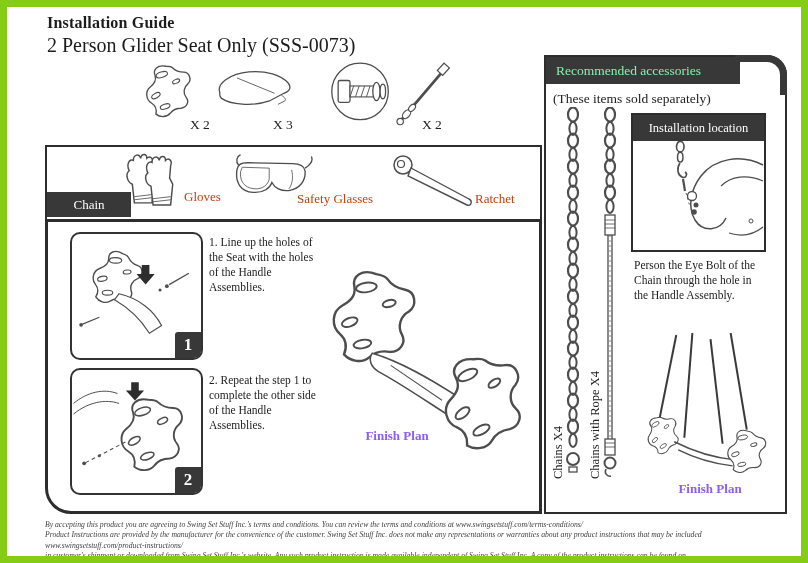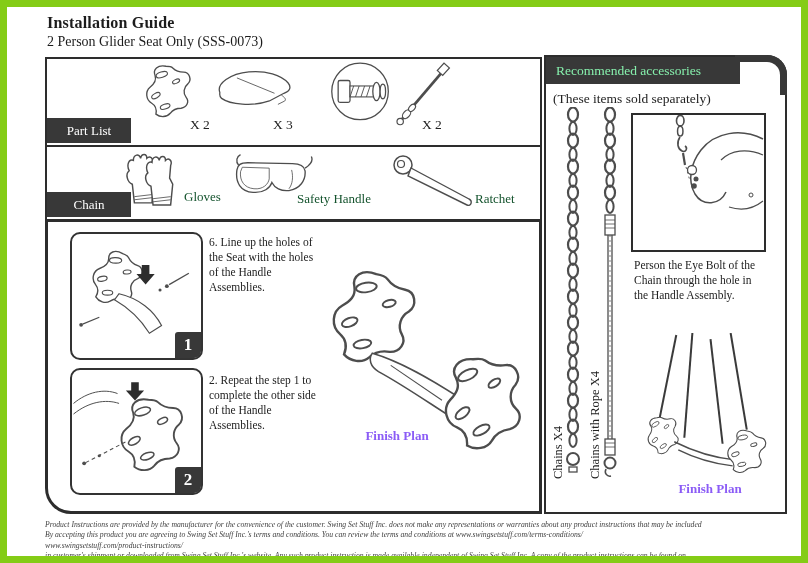--- a/index.html
+++ b/index.html
@@ -1,26 +1,26 @@
 <!DOCTYPE html>
 <html><head>
 <meta charset="utf-8">
 <style>
   html,body{margin:0;padding:0;background:#fff;}
   .page{position:relative;width:808px;height:563px;background:#fff;border:7px solid #84cc16;
         box-sizing:border-box;font-family:Liberation Serif, serif;color:#1c1c1c;overflow:hidden;}
   .abs{position:absolute;}
   .title{font-size:16px;font-weight:bold;letter-spacing:.2px;}
-  .subtitle{font-size:14px;}
+  .subtitle{font-size:20px;}
   .panel{position:absolute;border:2px solid #2d2d2d;box-sizing:border-box;background:#fff;}
   .steps-panel{border-width:3px;border-bottom-left-radius:26px;}
   .tab{position:absolute;left:0;bottom:2px;width:84px;height:25px;background:#383838;color:#fff;
        font-size:13px;display:flex;align-items:center;justify-content:center;}
   .qty{font-size:13.5px;color:#222;}
-  .tool-label{font-size:13px;color:#14532d;}
+  .tool-label{font-size:13px;color:#c2410c;}
   .step-box{position:absolute;border:2px solid #333;border-radius:10px;box-sizing:border-box;background:#fff;}
   .step-badge{position:absolute;right:0;bottom:0;width:26px;height:26px;background:#383838;color:#fff;
        font-weight:bold;font-size:17px;display:flex;align-items:center;justify-content:center;
        border-bottom-right-radius:7px;border-top-left-radius:3px;}
   .step-text{font-size:11.5px;line-height:15px;color:#222;}
   .finish-label{font-size:13px;font-weight:bold;color:#8b5cf6;text-align:center;}
   .acc-panel{position:absolute;border:2px solid #2d2d2d;border-top-right-radius:20px;box-sizing:border-box;background:#fff;}
   .acc-corner{position:absolute;top:-2px;right:-2px;width:52px;height:40px;box-sizing:border-box;
        border-top:7px solid #383838;border-right:7px solid #383838;border-top-right-radius:20px;}
   .acc-header{position:absolute;top:0;left:0;width:194px;height:27px;background:#383838;color:#86efac;
@@ -56,23 +56,20 @@
         <path d="M6 50 L4 32 C-1 30 -3 22 1 19 C-2 13 1 7 5 9 C5 3 11 2 12 7 C13 2 18 2 18 7 C21 4 25 7 23 12 L22 24 L25 30 L23 50 Z" fill="#fff" stroke="#4d4d4d" stroke-width="1.4"></path>
         <line x1="6" y1="44" x2="23" y2="42" stroke="#4d4d4d" stroke-width=".8"></line>
         <line x1="6" y1="47" x2="23" y2="45" stroke="#4d4d4d" stroke-width=".8"></line>
       </g>
     </defs>
   </svg>
 
   <div class="abs title" style="left:40px;top:7px;">Installation Guide</div>
   <div class="abs subtitle" style="left:40px;top:27px;">2 Person Glider Seat Only (SSS-0073)</div>
 
-  <div class="panel" style="left:38px;top:50px;width:497px;height:90px;">
-    <div class="tab">Part List</div>
-  </div>
   <svg class="abs" style="left:138px;top:52px;" width="48" height="66" viewBox="0 0 56 64">
     <use href="#bracket" transform="scale(0.98)"></use>
   </svg>
   <div class="abs qty" style="left:183px;top:110px;">X 2</div>
   <svg class="abs" style="left:206px;top:58px;" width="82" height="48" viewBox="0 0 96 52">
     <path d="M8 30 C4 20 20 8 42 6 C62 4 80 10 88 19 C92 24 90 29 83 31 L66 40 C46 47 20 44 10 37 C7 35 8 32 8 30 Z" fill="#fff" stroke="#4d4d4d" stroke-width="1.5"></path>
     <path d="M28 13 L72 31" stroke="#4d4d4d" stroke-width="1" fill="none"></path>
     <path d="M80 33 C84 36 86 38 84 40 L76 44" stroke="#4d4d4d" stroke-width="1" fill="none"></path>
   </svg>
   <div class="abs qty" style="left:266px;top:110px;">X 3</div>
@@ -102,21 +99,21 @@
     <use href="#glove" transform="translate(20 4)"></use>
   </svg>
   <div class="abs tool-label" style="left:177px;top:182px;">Gloves</div>
   <svg class="abs" style="left:220px;top:145px;" width="88" height="52" viewBox="0 0 96 58">
     <path d="M10 20 C8 34 14 44 28 45 C40 46 47 40 49 34 C52 40 59 44 68 43 C80 41 87 32 86 21 C85 15 80 13 72 13 L22 12 C14 12 11 14 10 20 Z" fill="#fff" stroke="#4d4d4d" stroke-width="1.5"></path>
     <path d="M14 22 C13 32 18 40 29 41 C39 42 45 36 46 30 L46 18 L16 17 Z" fill="none" stroke="#4d4d4d" stroke-width=".9"></path>
     <path d="M86 18 C92 14 95 9 93 5" fill="none" stroke="#4d4d4d" stroke-width="1.5"></path>
     <path d="M12 15 C8 10 10 5 14 3" fill="none" stroke="#4d4d4d" stroke-width="1.5"></path>
     <path d="M68 41 C72 36 73 28 71 20" fill="none" stroke="#4d4d4d" stroke-width=".9"></path>
   </svg>
-  <div class="abs tool-label" style="left:290px;top:184px;">Safety Handle</div>
+  <div class="abs tool-label" style="left:290px;top:184px;">Safety Glasses</div>
   <svg class="abs" style="left:380px;top:147px;" width="88" height="56" viewBox="0 0 88 56">
     <circle cx="16" cy="11" r="9" fill="#fff" stroke="#4d4d4d" stroke-width="1.5"></circle>
     <circle cx="14" cy="10" r="3.5" fill="#fff" stroke="#4d4d4d" stroke-width="1.2"></circle>
     <path d="M24 14 L82 45 C86 47 84 53 80 51 L21 22 Z" fill="#fff" stroke="#4d4d4d" stroke-width="1.4"></path>
   </svg>
   <div class="abs tool-label" style="left:468px;top:184px;">Ratchet</div>
 
   <div class="panel steps-panel" style="left:38px;top:212px;width:497px;height:295px;"></div>
 
   <div class="step-box" style="left:63px;top:225px;width:133px;height:128px;">
@@ -125,21 +122,21 @@
       <path d="M62 58 C88 64 108 80 118 100 L102 110 C88 88 70 74 56 66 Z" fill="#fff" stroke="#4d4d4d" stroke-width="1.5"></path>
       <path d="M92 20 l10 0 l0 12 l7 0 l-12 14 l-12 -14 l7 0 Z" fill="#2d2d2d"></path>
       <line x1="128" y1="46" x2="154" y2="31" stroke="#4d4d4d" stroke-width="1.8"></line>
       <circle cx="125" cy="48" r="2.5" fill="#4d4d4d"></circle>
       <circle cx="116" cy="53" r="2" fill="#4d4d4d"></circle>
       <line x1="14" y1="98" x2="36" y2="89" stroke="#4d4d4d" stroke-width="1.6"></line>
       <circle cx="12" cy="99" r="2.5" fill="#4d4d4d"></circle>
     </svg>
     <div class="step-badge">1</div>
   </div>
-  <div class="abs step-text" style="left:202px;top:228px;width:114px;">6. Line up the holes of the Seat with the holes of the Handle Assemblies.</div>
+  <div class="abs step-text" style="left:202px;top:228px;width:114px;">1. Line up the holes of the Seat with the holes of the Handle Assemblies.</div>
 
   <div class="step-box" style="left:63px;top:361px;width:133px;height:127px;">
     <svg width="129" height="123" viewBox="0 0 170 134">
       <path d="M2 30 C20 15 42 10 60 17" fill="none" stroke="#4d4d4d" stroke-width="1.3"></path>
       <path d="M2 44 C22 28 44 24 62 30" fill="none" stroke="#4d4d4d" stroke-width="1.3"></path>
       <use href="#bracket" transform="translate(62 22) scale(1.55)"></use>
       <path d="M78 2 l10 0 l0 11 l7 0 l-12 13 l-12 -13 l7 0 Z" fill="#2d2d2d"></path>
       <line x1="18" y1="108" x2="72" y2="80" stroke="#4d4d4d" stroke-width="1.4" stroke-dasharray="5 4"></line>
       <circle cx="16" cy="109" r="2.5" fill="#4d4d4d"></circle>
       <circle cx="36" cy="99" r="2" fill="#4d4d4d"></circle>
@@ -195,20 +192,21 @@
     <line x1="12" y1="128" x2="12" y2="332" stroke="#4d4d4d" stroke-width=".7" stroke-dasharray="2 3"></line>
     <rect x="7" y="332" width="10" height="16" fill="#fff" stroke="#4d4d4d" stroke-width="1.3"></rect>
     <line x1="7" y1="336" x2="17" y2="336" stroke="#4d4d4d" stroke-width=".8"></line>
     <line x1="7" y1="340" x2="17" y2="340" stroke="#4d4d4d" stroke-width=".8"></line>
     <circle cx="12" cy="356" r="5.5" fill="none" stroke="#4d4d4d" stroke-width="2"></circle>
     <path d="M8 362 C6 366 9 370 13 369" fill="none" stroke="#4d4d4d" stroke-width="1.6"></path>
   </svg>
   <div class="vlabel" style="left:581px;top:322px;height:150px;">Chains with Rope X4</div>
 
   <div class="loc-box" style="left:624px;top:106px;width:135px;height:139px;">
+    <div class="loc-header">Installation location</div>
     <svg width="131" height="107" viewBox="0 0 131 107">
       <use href="#clink" transform="translate(42 0) scale(0.75)"></use>
       <path d="M47 22 C43 28 45 34 49 36 C53 38 55 33 52 31" fill="none" stroke="#4d4d4d" stroke-width="1.6"></path>
       <line x1="50" y1="38" x2="52" y2="50" stroke="#4d4d4d" stroke-width="2.2"></line>
       <line x1="53" y1="52" x2="57" y2="66" stroke="#4d4d4d" stroke-width=".9" stroke-dasharray="2 3"></line>
       <path d="M130 24 C108 13 82 17 68 35 C58 48 54 65 62 79 C70 92 87 90 93 77" fill="none" stroke="#4d4d4d" stroke-width="1.5"></path>
       <path d="M130 40 C114 33 98 35 88 45" fill="none" stroke="#4d4d4d" stroke-width="1.2"></path>
       <path d="M96 92 C108 96 120 94 130 86" fill="none" stroke="#4d4d4d" stroke-width="1.2"></path>
       <circle cx="59" cy="55" r="4.5" fill="#fff" stroke="#4d4d4d" stroke-width="1.3"></circle>
       <circle cx="63" cy="64" r="2.5" fill="#4d4d4d"></circle>
@@ -224,19 +222,19 @@
     <line x1="64" y1="6" x2="76" y2="110" stroke="#3a3a3a" stroke-width="2"></line>
     <line x1="84" y1="0" x2="100" y2="96" stroke="#3a3a3a" stroke-width="2"></line>
     <use href="#bracket" transform="translate(0 82) scale(0.60) rotate(-14 28 32)"></use>
     <path d="M28 108 C48 118 68 124 88 126" fill="none" stroke="#4d4d4d" stroke-width="1.4"></path>
     <path d="M32 116 C52 126 70 130 86 132" fill="none" stroke="#4d4d4d" stroke-width="1.4"></path>
     <use href="#bracket" transform="translate(80 96) scale(0.70) rotate(8 28 32)"></use>
   </svg>
   <div class="abs finish-label" style="left:628px;top:474px;width:150px;">Finish Plan</div>
 
   <div class="abs footer" style="left:38px;top:513px;width:764px;">
+    <span style="display:block;">By accepting this product you are agreeing to Swing Set Stuff Inc.'s terms and conditions. You can review the terms and conditions at www.swingsetstuff.com/terms-conditions/</span>
     <span style="display:block;">Product Instructions are provided by the manufacturer for the convenience of the customer. Swing Set Stuff Inc. does not make any representations or warranties about any product instructions that may be included</span>
-    <span style="display:block;">By accepting this product you are agreeing to Swing Set Stuff Inc.'s terms and conditions. You can review the terms and conditions at www.swingsetstuff.com/terms-conditions/</span>
     <span style="display:block;">www.swingsetstuff.com/product-instructions/</span>
     <span style="display:block;">in customer's shipment or downloaded from Swing Set Stuff Inc.'s website. Any such product instruction is made available independent of Swing Set Stuff Inc.  A copy of the product instructions can be found on</span>
   </div>
 
 </div>
 
 </body></html>

